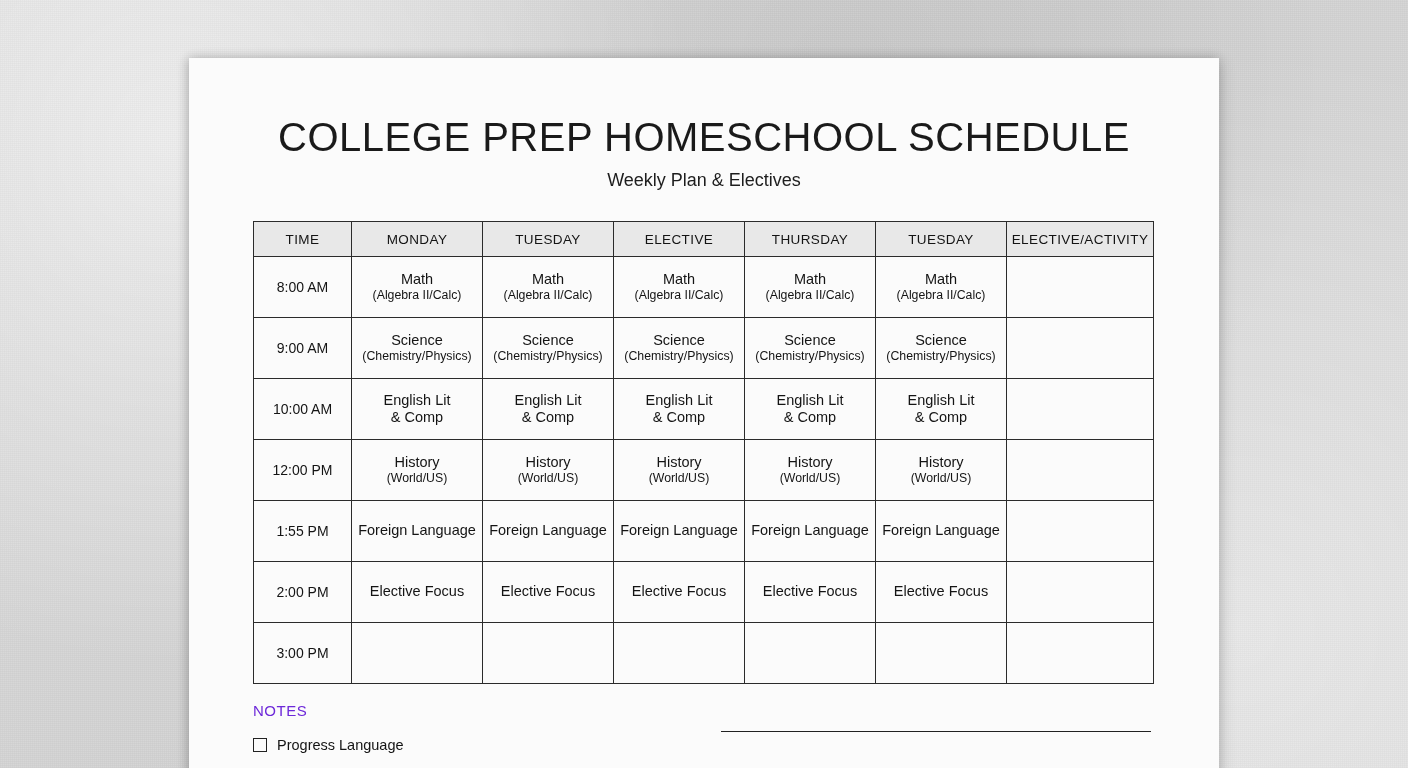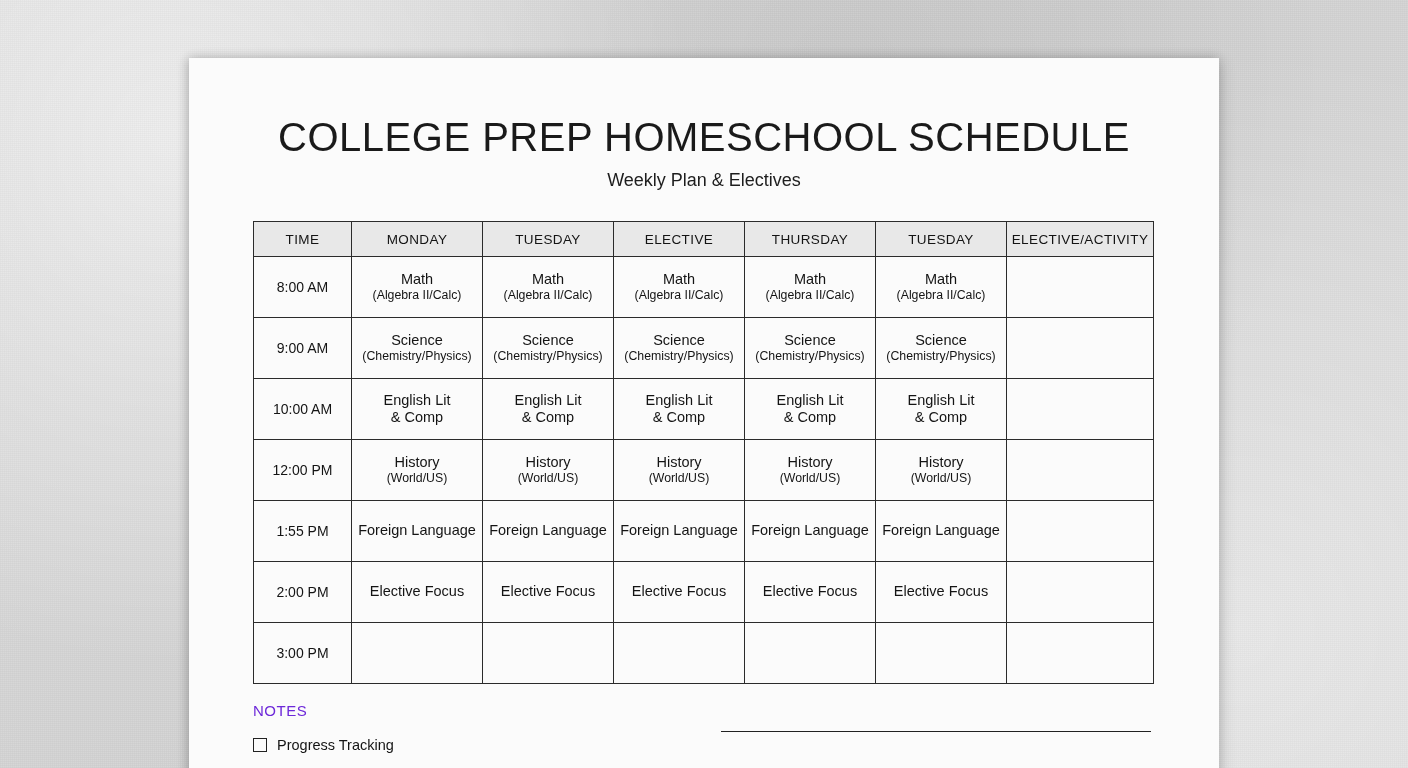--- a/index.html
+++ b/index.html
@@ -312,21 +312,21 @@
     </table>
   </div>
 
   <div class="bottom">
 
     <div class="col-notes">
       <div class="sec-head">NOTES</div>
 
       <div class="note-row">
         <span class="checkbox"></span>
-        <span class="note-label">Progress Tracking</span>
+        <span class="note-label">Progress Language</span>
       </div>
 
       <div class="note-row">
         
         
       </div>
 
     </div>
 
     <div class="col-dead">

